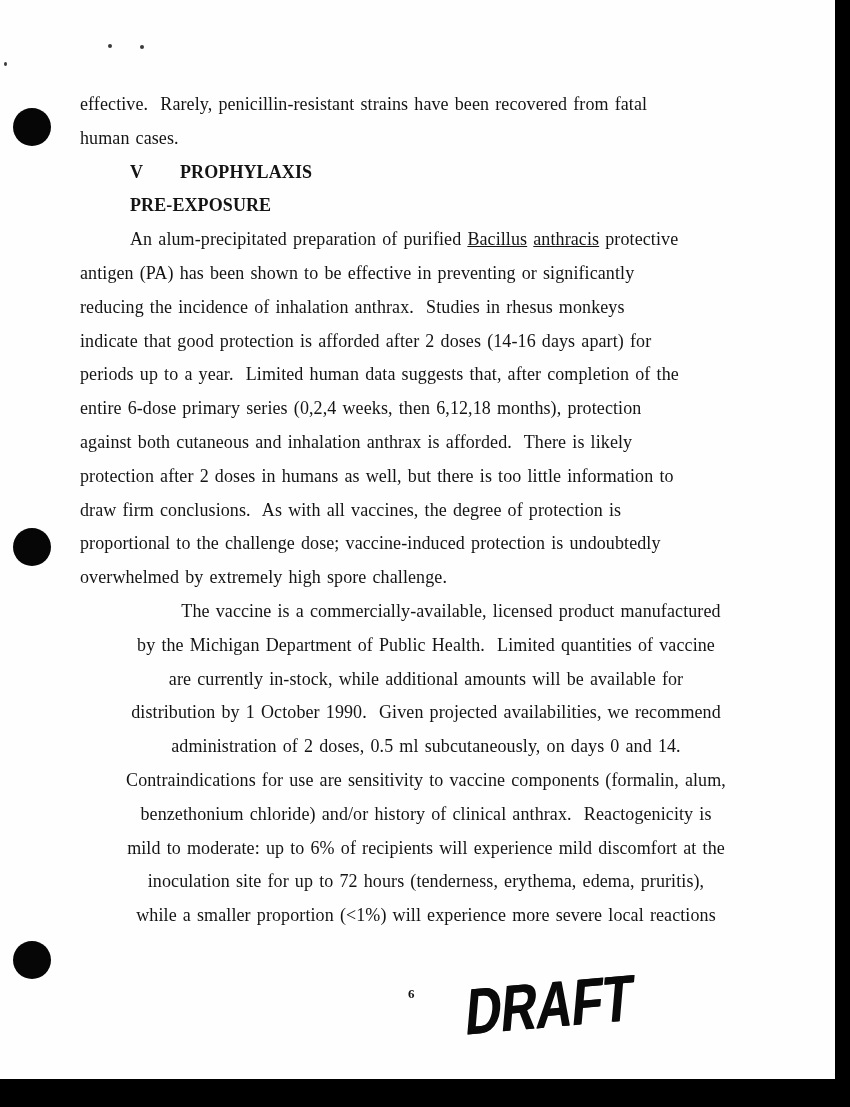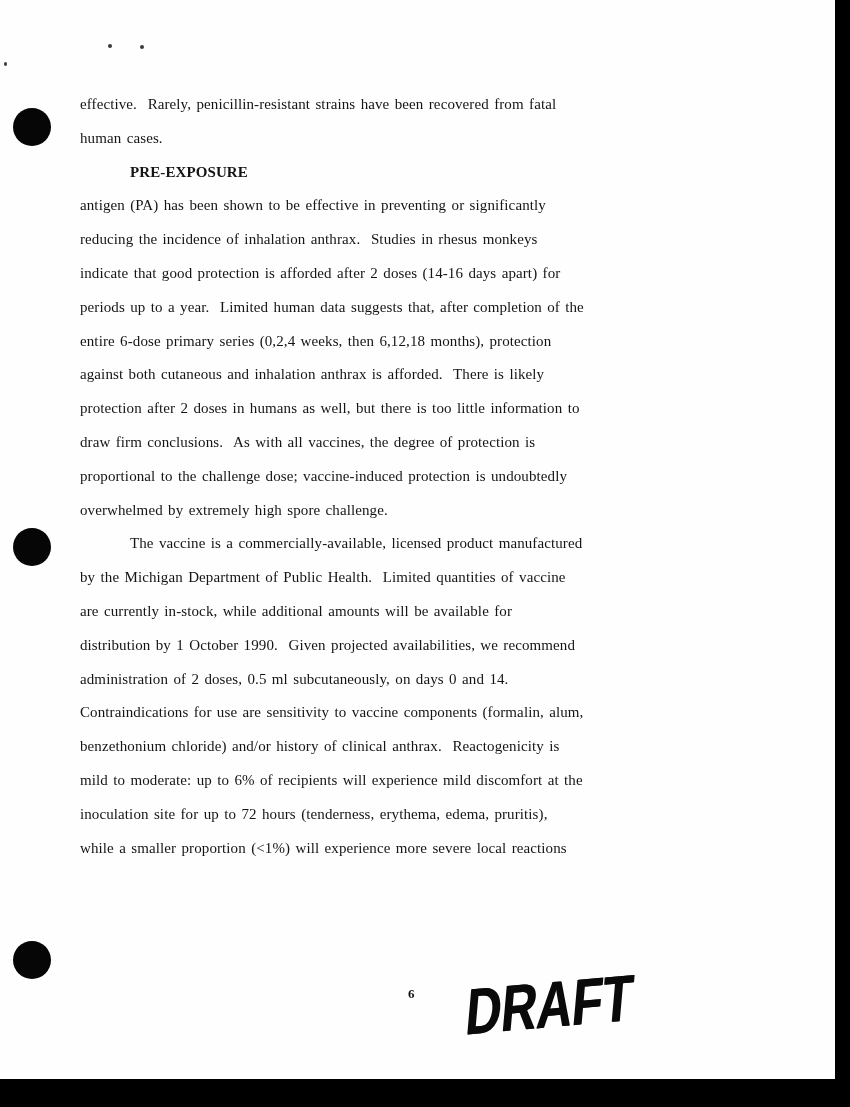--- a/index.html
+++ b/index.html
@@ -40,27 +40,27 @@
     border-radius: 50%;
   }
   .speck-1 { left: 108px; top: 44px; width: 4px; height: 4px; }
   .speck-2 { left: 140px; top: 45px; width: 4px; height: 4px; }
   .speck-3 { left: 4px;   top: 62px; width: 3px; height: 4px; }
 
   .text-block {
     position: absolute;
     left: 80px; top: 88px;
     width: 692px;
-    font-size: 15px;
+    font-size: 18px;
     line-height: 33.8px;
     letter-spacing: 0.1px;
     word-spacing: 1.5px;
   }
   .prewrap { white-space: pre-wrap; }
-  .indent { text-indent: 50px; }
+  .indent { text-indent: 50px; text-align: center; }
   .first-line { padding-left: 50px; }
   .heading { font-weight: bold; }
   .section-num { display: inline-block; width: 50px; }
   .u { text-decoration: underline; }
   .sub { font-weight: bold; }
 
   .pagenum {
     position: absolute;
     left: 408px; top: 986px;
     font-size: 13px;
@@ -91,27 +91,31 @@
 
   <span class="hole hole-1"></span>
   <span class="hole hole-2"></span>
   <span class="hole hole-3"></span>
 
   <div class="text-block">
 
     <div class="prewrap">effective.  Rarely, penicillin-resistant strains have been recovered from fatal
 human cases.</div>
 
+    <div class="heading" style="padding-left:50px;">
+      <span class="section-num">V</span><span>PROPHYLAXIS</span>
+    </div>
 
     <div style="padding-left:50px;">
       <span class="sub">PRE-EXPOSURE</span>
     </div>
 
 
     <div>
+      <div class="first-line"><span>An alum-precipitated preparation of purified </span><span class="u">Bacillus</span><span> </span><span class="u">anthracis</span><span> protective</span></div>
       <div class="prewrap">antigen (PA) has been shown to be effective in preventing or significantly
 reducing the incidence of inhalation anthrax.  Studies in rhesus monkeys
 indicate that good protection is afforded after 2 doses (14-16 days apart) for
 periods up to a year.  Limited human data suggests that, after completion of the
 entire 6-dose primary series (0,2,4 weeks, then 6,12,18 months), protection
 against both cutaneous and inhalation anthrax is afforded.  There is likely
 protection after 2 doses in humans as well, but there is too little information to
 draw firm conclusions.  As with all vaccines, the degree of protection is
 proportional to the challenge dose; vaccine-induced protection is undoubtedly
 overwhelmed by extremely high spore challenge.</div>

